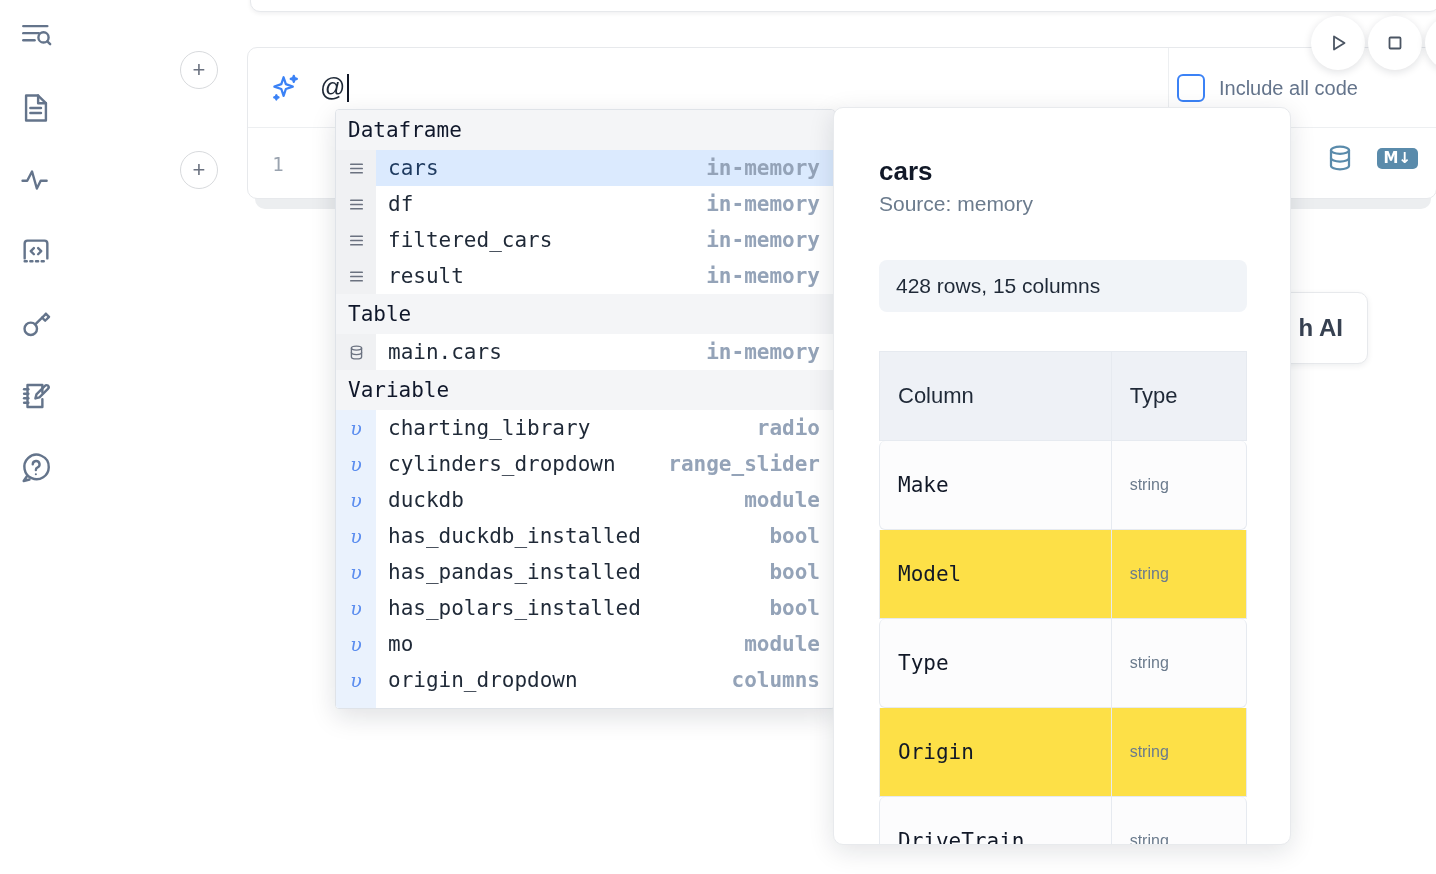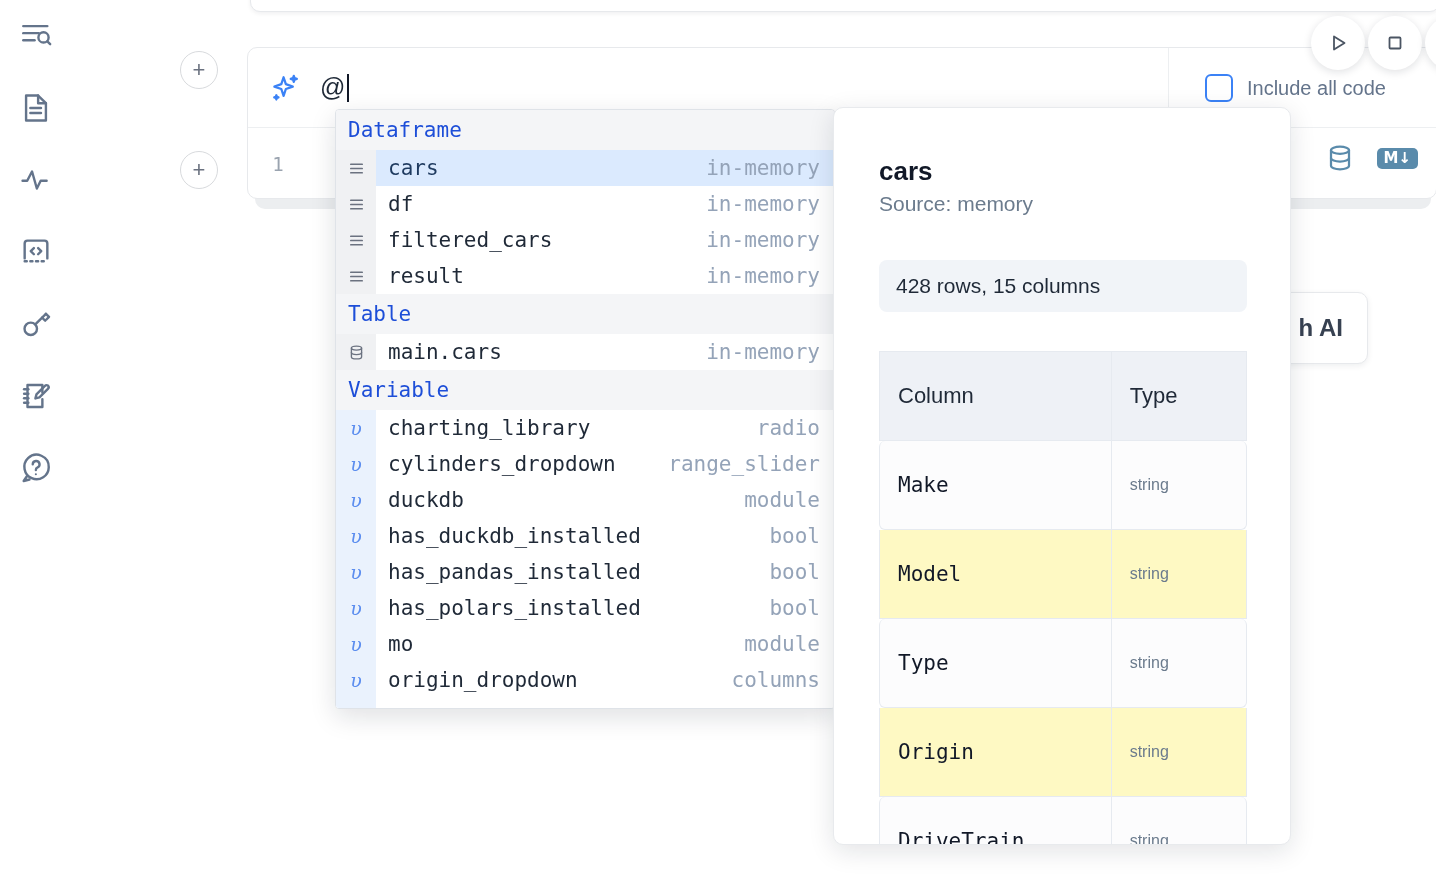--- a/index.html
+++ b/index.html
@@ -59,21 +59,21 @@
     font-family: "Liberation Sans", sans-serif;
     font-size: 25px; color:#1f2937; letter-spacing:.3px;
     position:relative;
   }
   .caret {
     display:inline-block; width:2px; height:28px; background:#111827;
     vertical-align:-6px; margin-left:1px;
   }
   .ai-right {
     position:absolute; right:0; top:0; width:268px; height:80px;
-    border-left:1px solid #edeff1; display:flex; align-items:center; padding-left:36px;
+    border-left:1px solid #edeff1; display:flex; align-items:center; padding-left:8px;
   }
   .checkbox {
     width:28px; height:28px; border:2.2px solid #3b82f6; border-radius:6px;
     background:#fff; flex:0 0 28px;
   }
   .cb-label { margin-left:14px; font-size:20px; color:#64748b; white-space:nowrap; }
 
   .code-row { position:absolute; left:0; top:81px; right:0; height:70px; display:flex; align-items:center; }
   .gutter-num {
     width: 60px; text-align:center;
@@ -101,40 +101,40 @@
   
   .ac {
     position:absolute; left:335px; top:109px; width:500px; height:600px;
     background:#fff; border:1px solid #dfe3e8; border-radius:4px;
     box-shadow: 0 8px 26px rgba(15,23,42,.13);
     overflow:hidden;
   }
   .ac-section {
     height:40px; background:#f4f5f7;
     display:flex; align-items:center; padding-left:12px;
-    font-family:"DejaVu Sans Mono", monospace; font-size:21px; color:#1d4ed8;
+    font-family:"DejaVu Sans Mono", monospace; font-size:21px; color:#0f172a;
   }
   .ac-row {
     height:36px; display:flex; align-items:center; background:#fff;
     font-family:"DejaVu Sans Mono", monospace; font-size:21px; color:#1f2937;
     position:relative;
   }
   .ac-row.selected { background:#dbeafe; }
   .ac-row.selected .ac-name { color:#1e3a5f; }
   .ac-gutter {
     width:40px; flex:0 0 40px; height:36px; background:#f0f1f3;
     display:flex; align-items:center; justify-content:center; color:#6b7280;
   }
   .ac-gutter.var { background:#eaf2fd; color:#5b8def;
     font-family:"DejaVu Serif", serif; font-style:italic; font-size:19px; }
   .ac-gutter svg { width:17px; height:17px; display:block; }
   .ac-name { padding-left:12px; white-space:nowrap; }
   .ac-type {
     position:absolute; right:14px; color:#94a3b8; white-space:nowrap;
-    font-family:"DejaVu Sans Mono", monospace; font-size:21px;
+    font-family:"DejaVu Sans Mono", monospace; font-size:21px;font-weight:bold;
   }
 
   
   .preview {
     position:absolute; left:833px; top:107px; width:458px; height:738px;
     background:#fff; border:1px solid #e8eaed; border-radius:10px;
     box-shadow: 0 6px 26px rgba(15,23,42,.12);
     overflow:hidden;
   }
   .pv-title { position:absolute; left:45px; top:48px; font-size:26px; font-weight:700; color:#111827; }
@@ -147,21 +147,21 @@
   .pv-table { position:absolute; left:45px; top:243px; width:368px; }
   .pv-tr { display:flex; border:1px solid #e6eaf0; border-top:none; }
   .pv-tr:first-child { border-top:1px solid #e6eaf0; }
   .pv-th, .pv-td { padding: 0 18px; display:flex; align-items:center; height:88px; }
   .pv-c1 { width:233px; border-right:1px solid #e6eaf0;
     font-family:"DejaVu Sans Mono", monospace; font-size:21px; color:#111827; }
   .pv-c2 { width:135px; font-size:16px; color:#6b7b8d; }
   .pv-head { background:#eef1f6; }
   .pv-head .pv-c1, .pv-head .pv-c2 { font-family:"Liberation Sans", sans-serif; color:#1f2937; font-size:22px; }
   .pv-row-odd { background:#fcfcfd;border-radius:6px; }
-  .pv-row-even { background:#fef9c3; }
+  .pv-row-even { background:#fde047; }
 
   
   .circ-btn {
     position:absolute; width:54px; height:54px; border-radius:50%;
     background:#fff; box-shadow: 0 2px 8px rgba(15,23,42,.13);
     display:flex; align-items:center; justify-content:center; color:#4b5563;
   }
   .circ-btn svg { width:24px; height:24px; display:block; }
 </style>
 </head>

